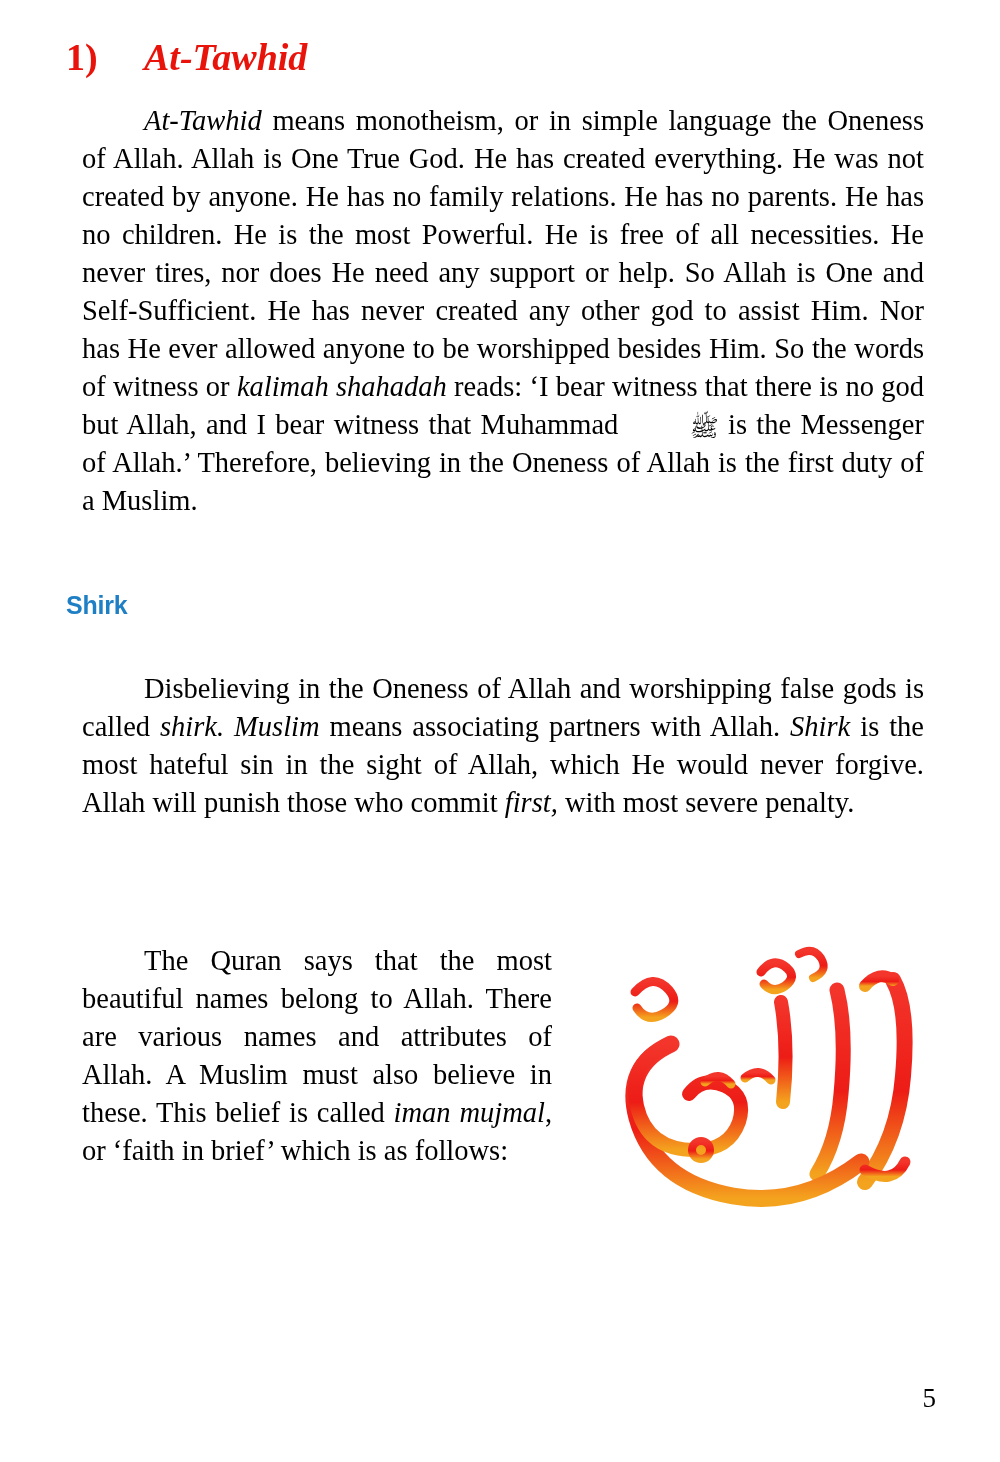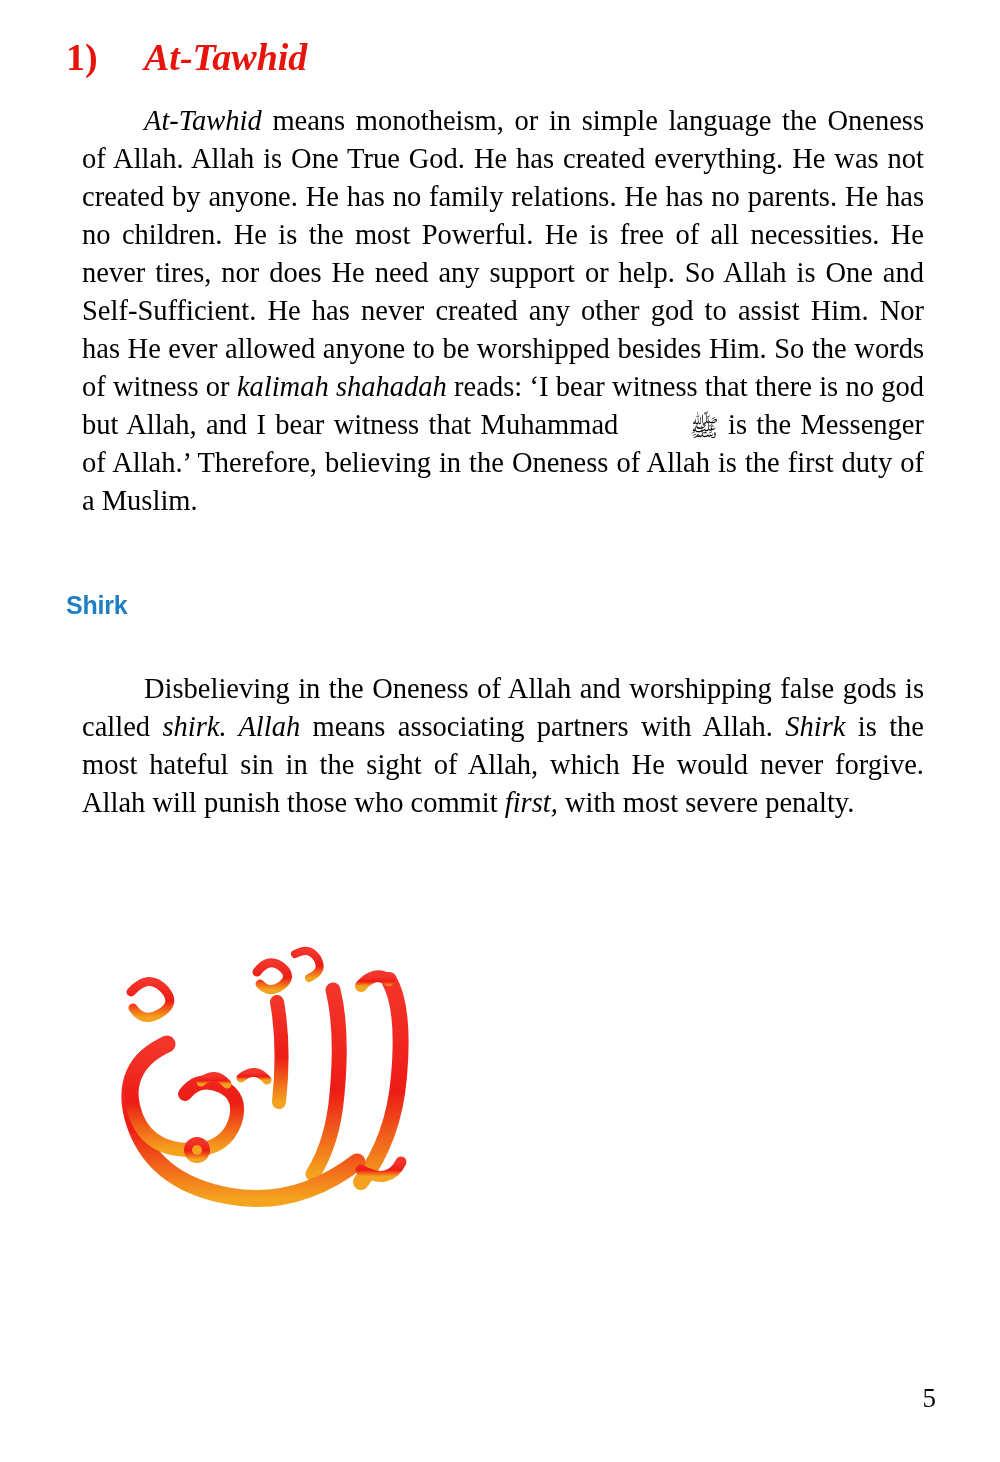--- a/index.html
+++ b/index.html
@@ -127,29 +127,34 @@
     <em>At-Tawhid</em> means monotheism, or in simple language the Oneness of Allah. Allah is One True God. He has created everything. He was not created by anyone. He has no family relations. He has no parents. He has no children. He is the most Powerful. He is free of all necessities. He never tires, nor does He need any support or help. So Allah is One and Self-Sufficient. He has never created any other god to assist Him. Nor has He ever allowed anyone to be worshipped besides Him. So the words of witness or <em>kalimah shahadah</em> reads: ‘I bear witness that there is no god but Allah, and I bear witness that Muhammad <span class="pbuh">ﷺ</span> is the Messenger of Allah.’ Therefore, believing in the Oneness of Allah is the first duty of a Muslim.
   </p>
 
   <div class="gap-lg"></div>
 
   <h3 class="sub">Shirk</h3>
 
   <div class="gap-md"></div>
 
   <p class="body">
-    Disbelieving in the Oneness of Allah and worshipping false gods is called <em>shirk. Allah</em> means associating partners with Allah. <em>Shirk</em> is the most hateful sin in the sight of Allah, which He would never forgive. Allah will punish those who commit <em>first,</em> with most severe penalty.
+    Disbelieving in the Oneness of Allah and worshipping false gods is called <em>shirk. Muslim</em> means associating partners with Allah. <em>Shirk</em> is the most hateful sin in the sight of Allah, which He would never forgive. Allah will punish those who commit <em>first,</em> with most severe penalty.
   </p>
 
   <div class="gap-lg"></div>
 
 
   <div class="gap-md"></div>
 
   <div class="two-col">
+    <div class="col-text">
+      <p class="body narrow">
+        The Quran says that the most beautiful names belong to Allah. There are various names and attributes of Allah. A Muslim must also believe in these. This belief is called <em>iman mujmal</em>, or ‘faith in brief’ which is as follows:
+      </p>
+    </div>
     <div class="col-art">
       <svg class="calligraphy" viewBox="0 0 360 290" aria-label="Allah calligraphy">
         <defs>
           <linearGradient id="redGrad" x1="0" y1="0" x2="0" y2="1">
             <stop offset="0%" stop-color="#f3352b"></stop>
             <stop offset="55%" stop-color="#ed1c16"></stop>
             <stop offset="100%" stop-color="#f4a31e"></stop>
           </linearGradient>
         </defs>
         <g fill="none" stroke="url(#redGrad)" stroke-linecap="round" stroke-linejoin="round">

